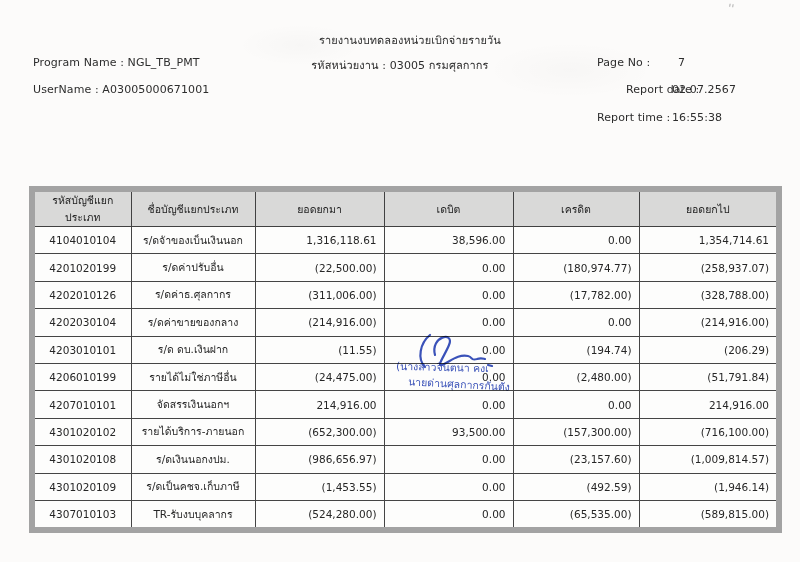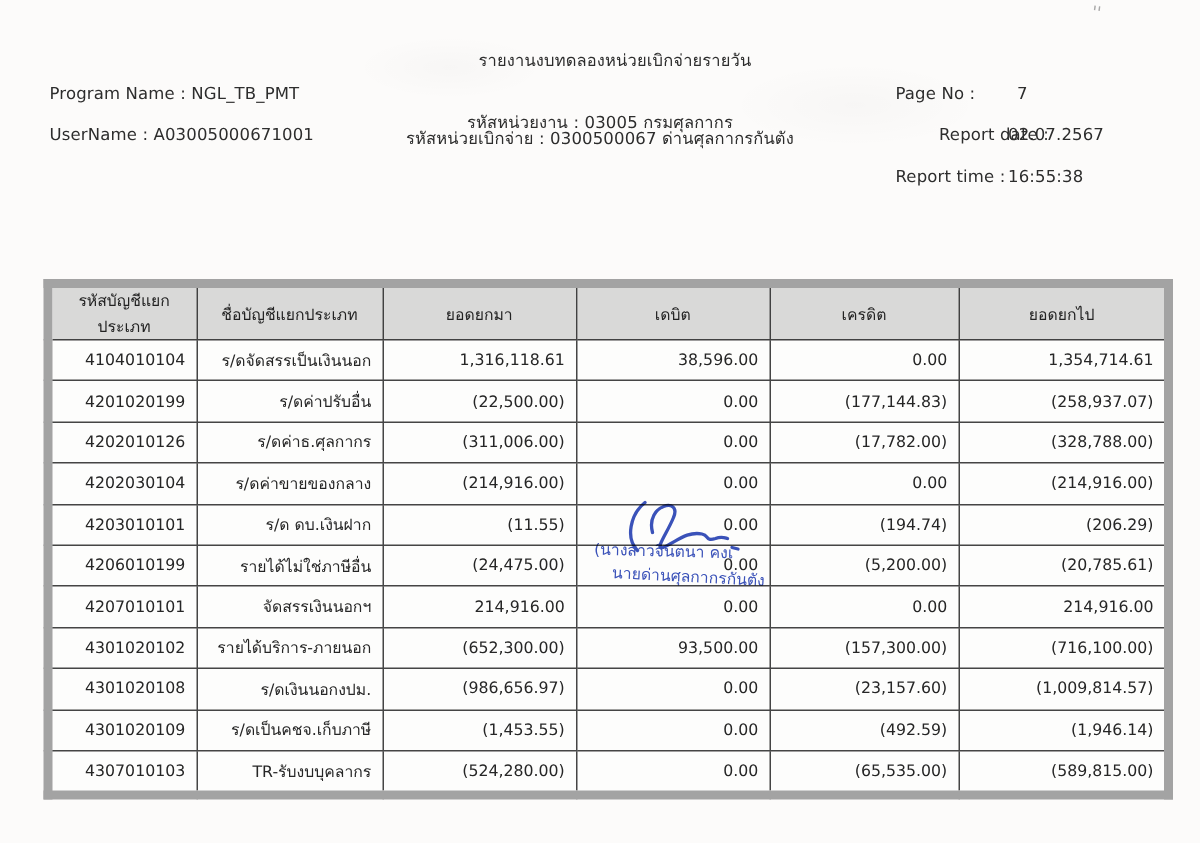--- a/index.html
+++ b/index.html
@@ -33,21 +33,21 @@
     font-weight:normal; font-size:10.5px; color:#222;
     height:33px; border:1px solid #414141; text-align:center;
     overflow:hidden; padding:0 2px;
   }
   table.tb td {
     font-size:10.5px; color:#262626;
     height:26.4px; border:1px solid #454545;
     background:#fdfdfc; padding:0 7px;
     overflow:hidden; white-space:nowrap;
   }
-  td.cell-left { text-align:right; }
+  td.cell-left { text-align:center; }
   td.cell-num  { text-align:right; }
 
   .signature {
     position:absolute; left:394px; top:326px; width:190px; height:78px;
     z-index:3; mix-blend-mode:multiply; pointer-events:none;
   }
   .sig-scribble { position:absolute; left:16px; top:2px; }
   .sig-line { position:absolute; font-size:10.5px; white-space:nowrap; }
   .sig-name  { left:2px;  top:33px; transform:rotate(1.5deg); }
   .sig-title { left:14px; top:50px; transform:rotate(3deg); }
@@ -58,29 +58,28 @@
 <div class="page">
 
   <div class="abs artifact" style="left:728px; top:2px;">  ''</div>
 
   <div class="abs hdr center-line" style="top:31px;margin-left:20px;">รายงานงบทดลองหน่วยเบิกจ่ายรายวัน</div>
 
   <div class="abs hdr" style="left:33px; top:56px;">
     <span>Program Name :</span>
     <span>NGL_TB_PMT</span>
   </div>
-  <div class="abs hdr center-line" style="top:72px;">รหัสหน่วยงาน : 03005 กรมศุลกากร</div>
+  <div class="abs hdr center-line" style="top:56px;">รหัสหน่วยงาน : 03005 กรมศุลกากร</div>
   <div class="abs hdr" style="left:597px; top:56px;">Page No :</div>
   <div class="abs hdr" style="left:678px; top:56px;">7</div>
 
   <div class="abs hdr" style="left:33px; top:83px;">
     <span>UserName :</span>
     <span>A03005000671001</span>
   </div>
-  <div class="abs hdr center-line" style="top:83px;">รหัสหน่วยเบิกจ่าย : 0300500067 ด่านศุลกากรกันตัง</div>
   <div class="abs hdr" style="left:626px; top:83px;">Report date :</div>
   <div class="abs hdr" style="left:672px; top:83px;">02.07.2567</div>
 
   <div class="abs hdr" style="left:597px; top:111px;">Report time :</div>
   <div class="abs hdr" style="left:672px; top:111px;">16:55:38</div>
 
   <table class="tb">
     <colgroup>
       <col style="width:99px">
         <col style="width:124px">
@@ -95,32 +94,32 @@
         <th>ชื่อบัญชีแยกประเภท</th>
         <th>ยอดยกมา</th>
         <th>เดบิต</th>
         <th>เครดิต</th>
         <th>ยอดยกไป</th>
       </tr>
     </thead>
     <tbody id="tb-body">
         <tr>
           <td class="cell-left">4104010104</td>
-          <td class="cell-left">ร/ดจัดสรรเป็นเงินนอก</td>
+          <td class="cell-left">ร/ดจัาของเบ็นเงินนอก</td>
           <td class="cell-num">1,316,118.61</td>
           <td class="cell-num">38,596.00</td>
           <td class="cell-num">0.00</td>
           <td class="cell-num">1,354,714.61</td>
         </tr>
         <tr>
           <td class="cell-left">4201020199</td>
           <td class="cell-left">ร/ดค่าปรับอื่น</td>
           <td class="cell-num">(22,500.00)</td>
           <td class="cell-num">0.00</td>
-          <td class="cell-num">(177,144.83)</td>
+          <td class="cell-num">(180,974.77)</td>
           <td class="cell-num">(258,937.07)</td>
         </tr>
         <tr>
           <td class="cell-left">4202010126</td>
           <td class="cell-left">ร/ดค่าธ.ศุลกากร</td>
           <td class="cell-num">(311,006.00)</td>
           <td class="cell-num">0.00</td>
           <td class="cell-num">(17,782.00)</td>
           <td class="cell-num">(328,788.00)</td>
         </tr>
@@ -138,22 +137,22 @@
           <td class="cell-num">(11.55)</td>
           <td class="cell-num">0.00</td>
           <td class="cell-num">(194.74)</td>
           <td class="cell-num">(206.29)</td>
         </tr>
         <tr>
           <td class="cell-left">4206010199</td>
           <td class="cell-left">รายได้ไม่ใช่ภาษีอื่น</td>
           <td class="cell-num">(24,475.00)</td>
           <td class="cell-num">0.00</td>
-          <td class="cell-num">(5,200.00)</td>
-          <td class="cell-num">(20,785.61)</td>
+          <td class="cell-num">(2,480.00)</td>
+          <td class="cell-num">(51,791.84)</td>
         </tr>
         <tr>
           <td class="cell-left">4207010101</td>
           <td class="cell-left">จัดสรรเงินนอกฯ</td>
           <td class="cell-num">214,916.00</td>
           <td class="cell-num">0.00</td>
           <td class="cell-num">0.00</td>
           <td class="cell-num">214,916.00</td>
         </tr>
         <tr>

